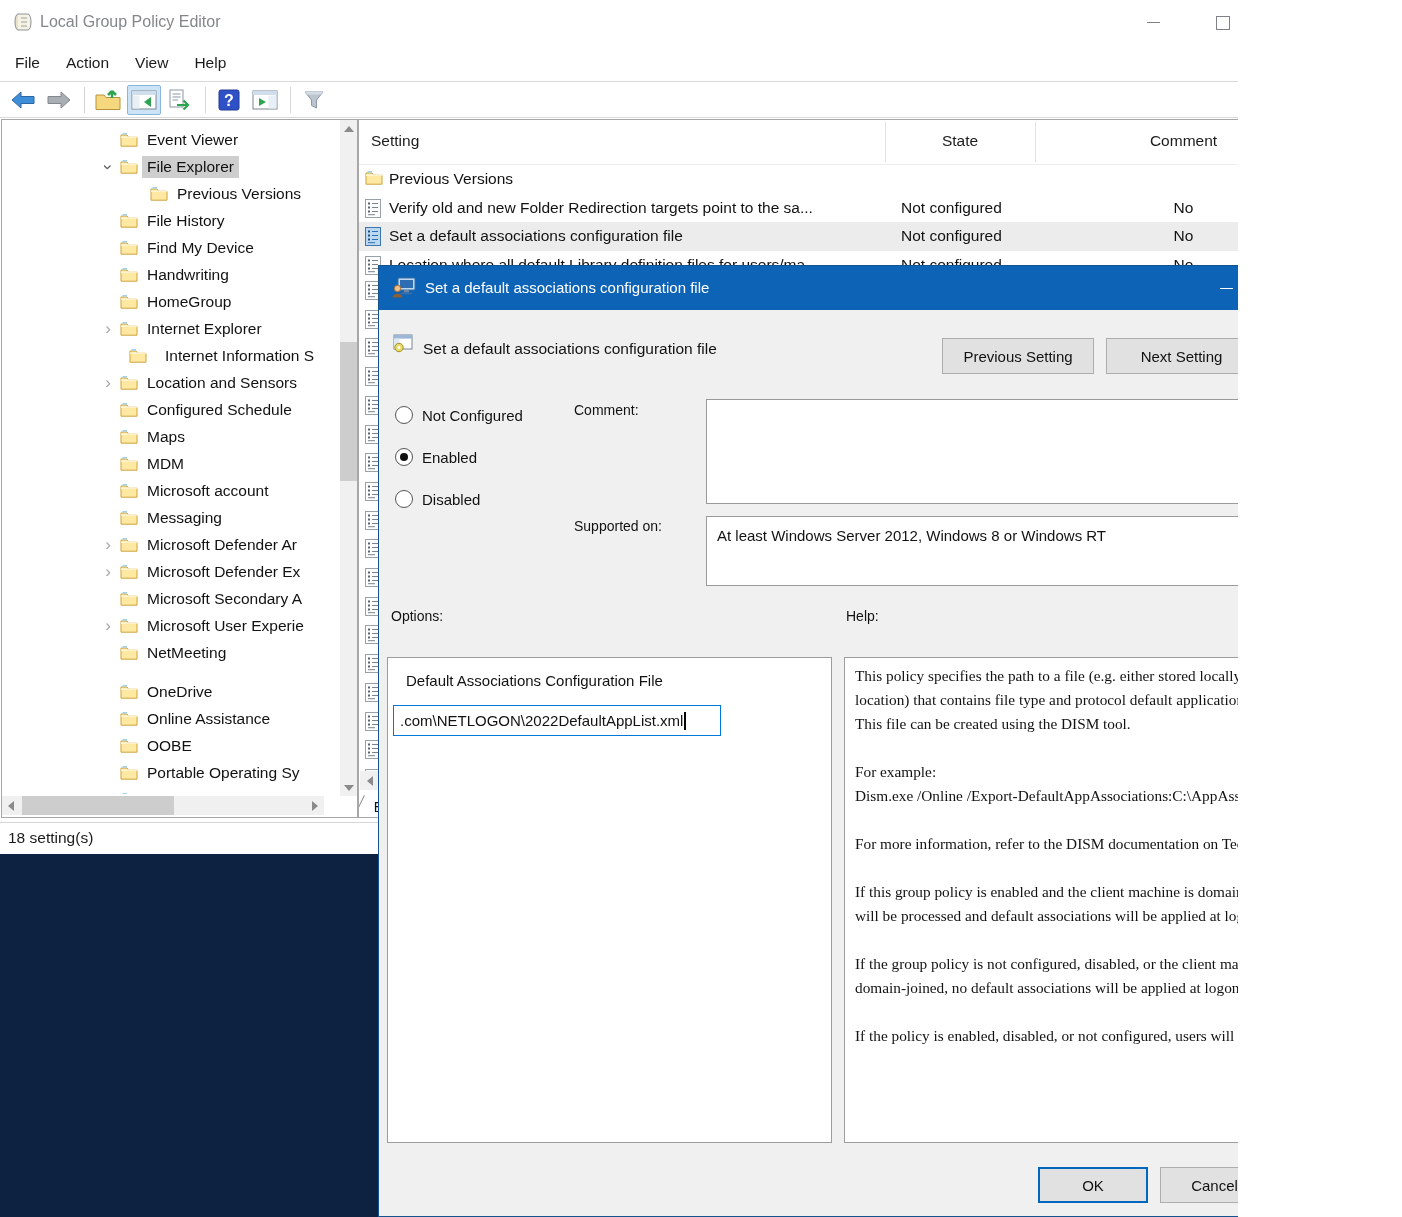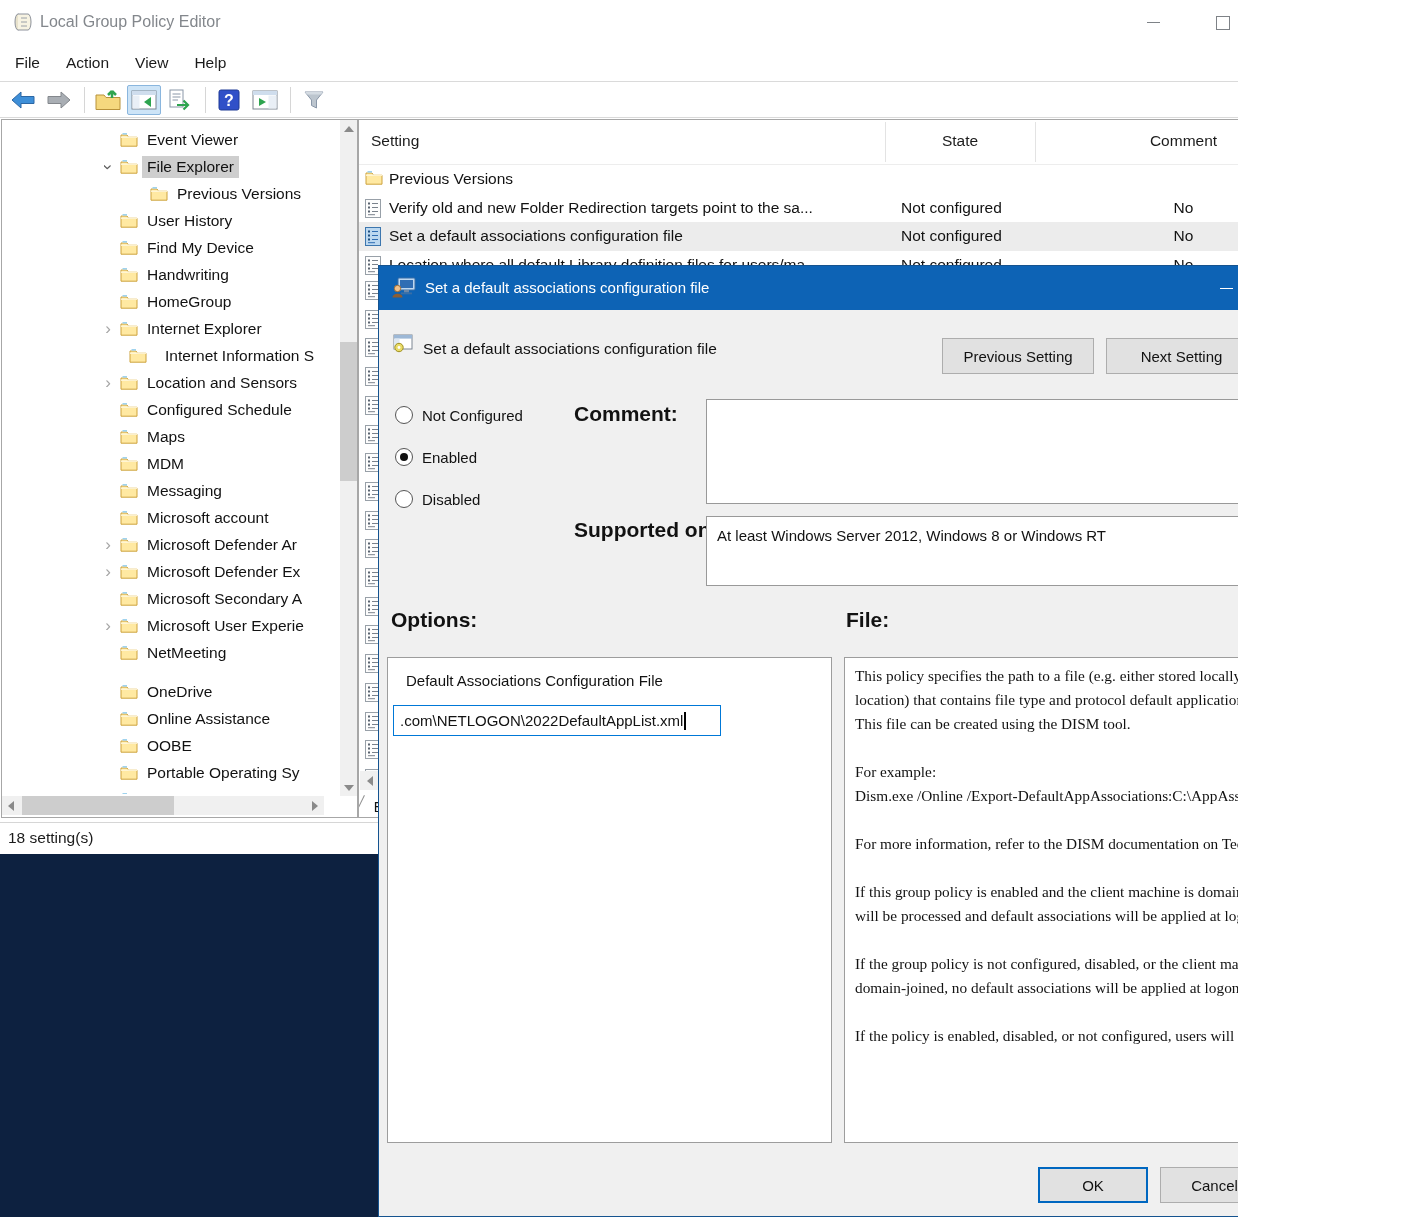--- a/index.html
+++ b/index.html
@@ -77,21 +77,21 @@
   .dlg-heading{position:absolute;left:44px;top:74px;font-size:15.5px;}
   .btn{position:absolute;background:#e1e1e1;border:1px solid #adadad;font-size:15px;color:#121212;
        display:flex;align-items:center;justify-content:center;box-sizing:border-box;}
   #btn-prev{left:563px;top:72px;width:152px;height:36px;}
   #btn-next{left:727px;top:72px;width:151px;height:36px;}
   .radio-row{position:absolute;left:16px;display:flex;align-items:center;gap:9px;height:22px;}
   #radio-nc{top:138px}#radio-en{top:180px}#radio-dis{top:222px}
   .rc{width:18px;height:18px;border:1px solid #555;border-radius:50%;background:#fff;box-sizing:border-box;position:relative;flex:0 0 18px;}
   .rc.checked::after{content:"";position:absolute;left:4px;top:4px;width:8px;height:8px;border-radius:50%;background:#111;}
   .radio-label{font-size:15px;}
-  .dlg-label{position:absolute;font-size:21px;font-weight:bold;}
+  .dlg-label{position:absolute;font-size:14px;}
   #comment-label{left:195px;top:136px;}
   #comment-box{position:absolute;left:327px;top:133px;width:687px;height:105px;background:#fff;border:1px solid #999;box-sizing:border-box;}
   #supported-label{left:195px;top:252px;}
   #supported-box{position:absolute;left:327px;top:250px;width:687px;height:70px;background:#fff;border:1px solid #999;box-sizing:border-box;}
   #supported-text{position:absolute;left:10px;top:10px;font-size:15px;}
   .mini-up{position:absolute;right:4px;top:5px;}
   .mini-down{position:absolute;right:4px;bottom:5px;}
   #options-label{left:12px;top:342px;}
   #help-label{left:467px;top:342px;}
   #options-box{position:absolute;left:8px;top:391px;width:445px;height:486px;background:#fff;border:1px solid #9d9d9d;box-sizing:border-box;}
@@ -245,21 +245,21 @@
           </div>
           <div class="titem" style="padding-left: 94px;">
             <span class="texp"></span>
             <span class="tico">
               <svg width="18" height="15" viewBox="0 0 18 15">
                 <path d="M1 3 h6 l1.6 2.2 H17 v9 H1 z" fill="#ffe9a2" stroke="#cda23d"></path>
                 <path d="M1 5.2 H17" stroke="#fff6d8" stroke-width="1.4"></path>
                 <rect x="2.5" y="1" width="4.5" height="1.6" fill="#9fd3ee"></rect>
               </svg>
             </span>
-            <span class="tlabel">User History</span>
+            <span class="tlabel">File History</span>
           </div>
           <div class="titem" style="padding-left: 94px;">
             <span class="texp"></span>
             <span class="tico">
               <svg width="18" height="15" viewBox="0 0 18 15">
                 <path d="M1 3 h6 l1.6 2.2 H17 v9 H1 z" fill="#ffe9a2" stroke="#cda23d"></path>
                 <path d="M1 5.2 H17" stroke="#fff6d8" stroke-width="1.4"></path>
                 <rect x="2.5" y="1" width="4.5" height="1.6" fill="#9fd3ee"></rect>
               </svg>
             </span>
@@ -355,32 +355,32 @@
           </div>
           <div class="titem" style="padding-left: 94px;">
             <span class="texp"></span>
             <span class="tico">
               <svg width="18" height="15" viewBox="0 0 18 15">
                 <path d="M1 3 h6 l1.6 2.2 H17 v9 H1 z" fill="#ffe9a2" stroke="#cda23d"></path>
                 <path d="M1 5.2 H17" stroke="#fff6d8" stroke-width="1.4"></path>
                 <rect x="2.5" y="1" width="4.5" height="1.6" fill="#9fd3ee"></rect>
               </svg>
             </span>
+            <span class="tlabel">Microsoft account</span>
+          </div>
+          <div class="titem" style="padding-left: 94px;">
+            <span class="texp"></span>
+            <span class="tico">
+              <svg width="18" height="15" viewBox="0 0 18 15">
+                <path d="M1 3 h6 l1.6 2.2 H17 v9 H1 z" fill="#ffe9a2" stroke="#cda23d"></path>
+                <path d="M1 5.2 H17" stroke="#fff6d8" stroke-width="1.4"></path>
+                <rect x="2.5" y="1" width="4.5" height="1.6" fill="#9fd3ee"></rect>
+              </svg>
+            </span>
             <span class="tlabel">Messaging</span>
-          </div>
-          <div class="titem" style="padding-left: 94px;">
-            <span class="texp"></span>
-            <span class="tico">
-              <svg width="18" height="15" viewBox="0 0 18 15">
-                <path d="M1 3 h6 l1.6 2.2 H17 v9 H1 z" fill="#ffe9a2" stroke="#cda23d"></path>
-                <path d="M1 5.2 H17" stroke="#fff6d8" stroke-width="1.4"></path>
-                <rect x="2.5" y="1" width="4.5" height="1.6" fill="#9fd3ee"></rect>
-              </svg>
-            </span>
-            <span class="tlabel">Microsoft account</span>
           </div>
           <div class="titem" style="padding-left: 94px;">
             <span class="texp">›</span>
             <span class="tico">
               <svg width="18" height="15" viewBox="0 0 18 15">
                 <path d="M1 3 h6 l1.6 2.2 H17 v9 H1 z" fill="#ffe9a2" stroke="#cda23d"></path>
                 <path d="M1 5.2 H17" stroke="#fff6d8" stroke-width="1.4"></path>
                 <rect x="2.5" y="1" width="4.5" height="1.6" fill="#9fd3ee"></rect>
               </svg>
             </span>
@@ -904,21 +904,21 @@
     </div>
 
     <span class="dlg-label" id="supported-label">Supported on:</span>
     <div id="supported-box">
       <span id="supported-text">At least Windows Server 2012, Windows 8 or Windows RT</span>
       <span class="mini-up"><span class="tri-up"></span></span>
       <span class="mini-down"><span class="tri-down"></span></span>
     </div>
 
     <span class="dlg-label" id="options-label">Options:</span>
-    <span class="dlg-label" id="help-label">File:</span>
+    <span class="dlg-label" id="help-label">Help:</span>
 
     <div id="options-box">
       <span id="field-label">Default Associations Configuration File</span>
       <div id="config-input">
         <span>.com\NETLOGON\2022DefaultAppList.xml</span>
           <span class="caret"></span>
       </div>
     </div>
 
     <div id="help-box">

